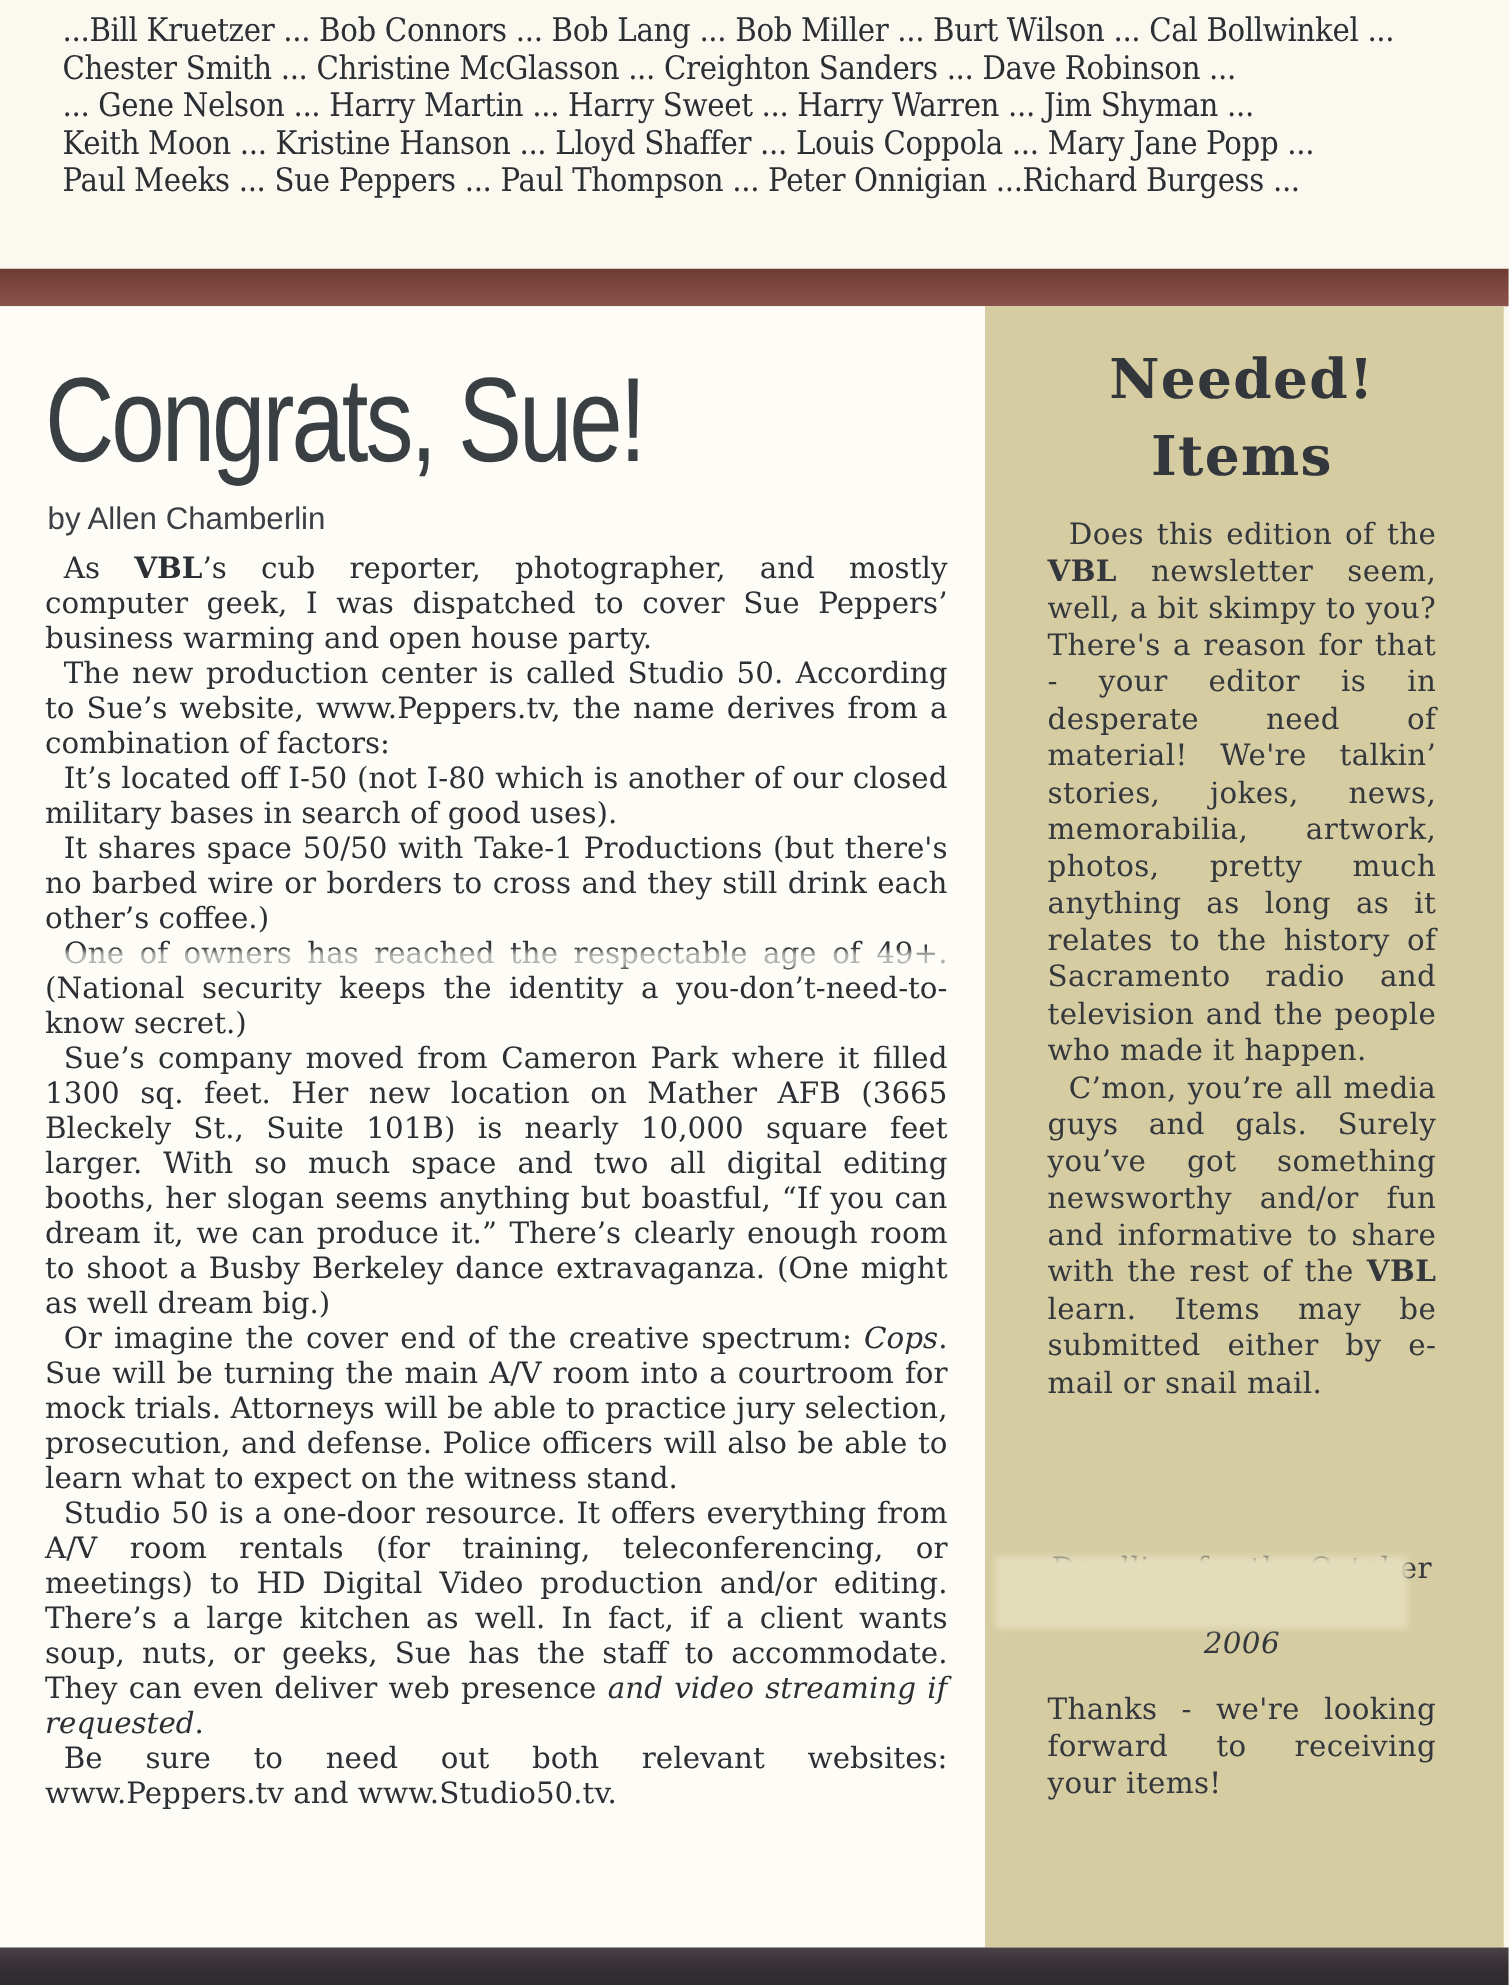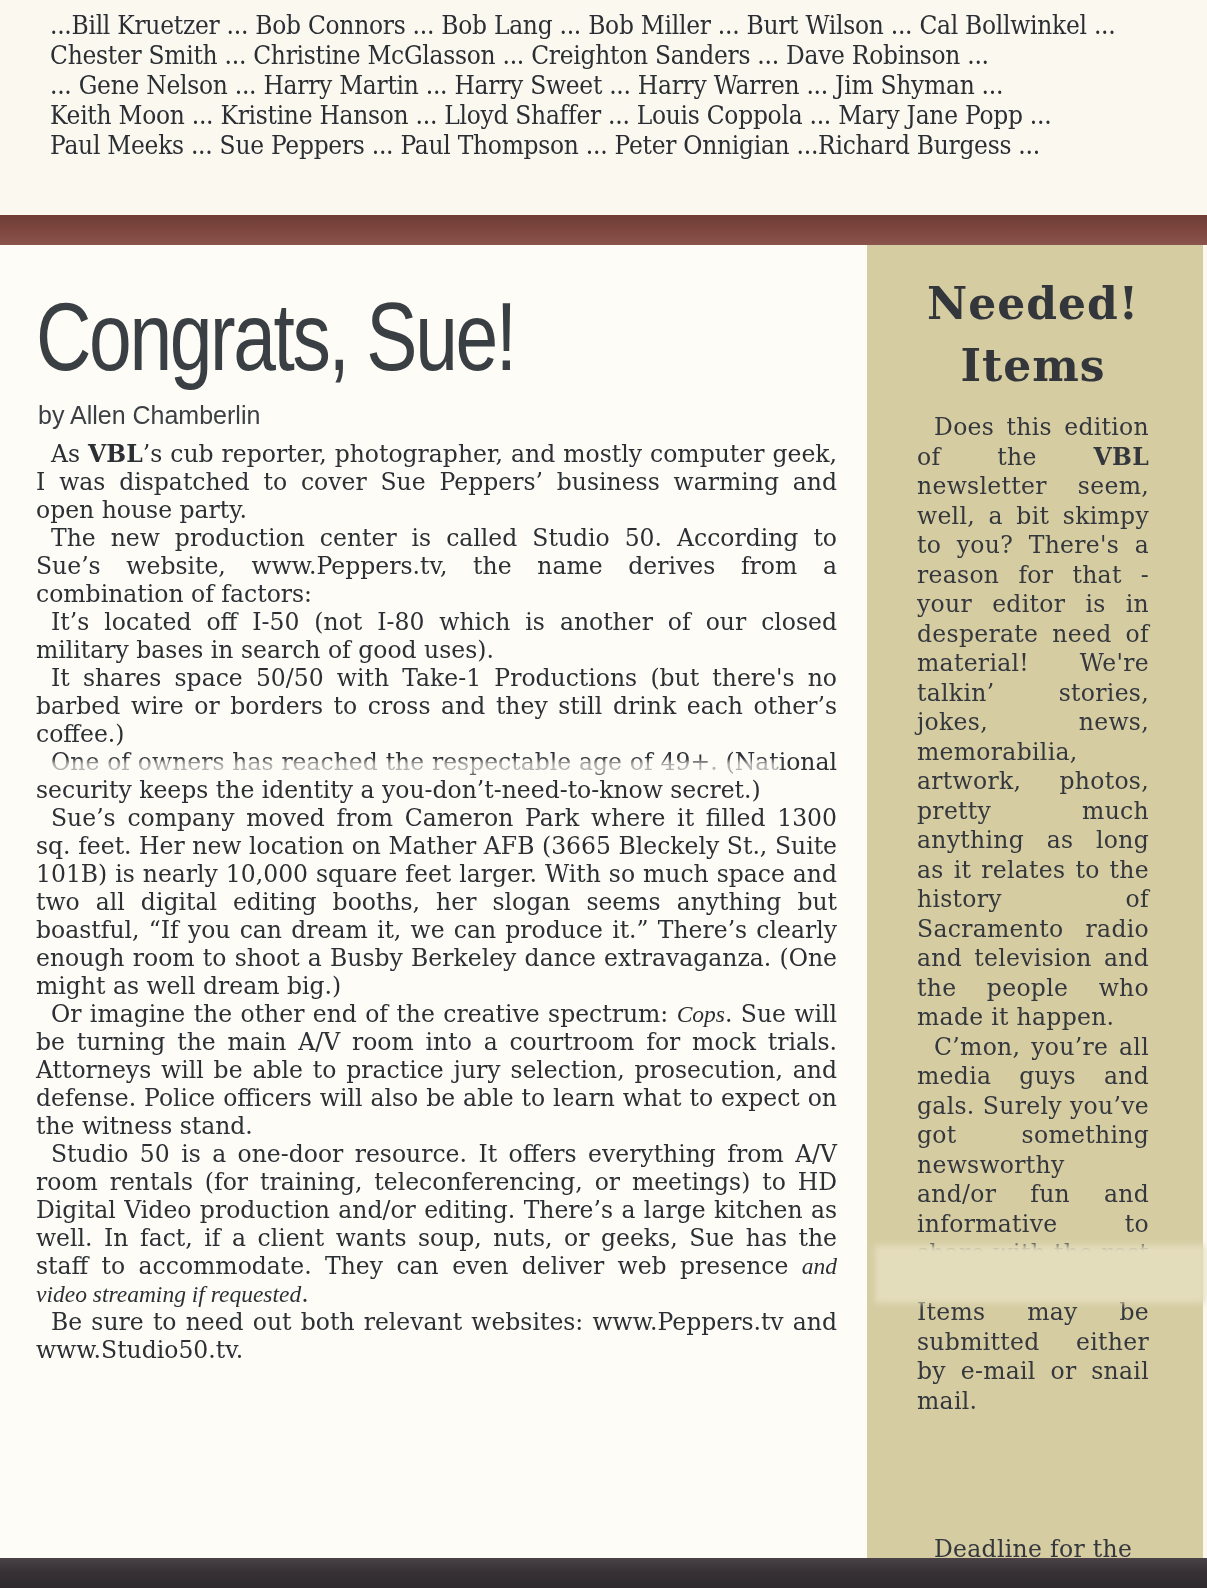--- a/index.html
+++ b/index.html
@@ -17,21 +17,21 @@
     letter-spacing:-0.3px;
   }
   
   .divider {
     position:absolute; top:215px; left:0; width:1207px; height:30px;
     background:linear-gradient(#6e3c35, #7f4840 55%, #8a534b);
   }
   
   .main { position:absolute; top:245px; left:0; right:0; bottom:30px; display:flex; }
   .article {
-    width:867px; box-sizing:border-box; position:relative;
+    width:788px; box-sizing:border-box; position:relative;
     background:#fdfcf6; padding:44px 30px 0 36px;
   }
   .article-title {
     font-family:"Liberation Sans", sans-serif;
     font-size:96px; line-height:1.0; font-weight:400; color:#3a3f44;
     letter-spacing:-3px; white-space:nowrap;
     transform:scaleX(.80); transform-origin:0 0;
     margin:0 0 16px 0;
   }
   .byline {
@@ -73,21 +73,21 @@
   }
   .deadline-block { margin-top:118px; font-size:23.5px; line-height:30px; letter-spacing:.3px;text-align:center; }
   .italic-line { font-style:italic; }
   .thanks-block { margin-top:24px; font-size:23.5px; line-height:29.5px; text-align:justify; letter-spacing:.3px; }
   
   .footer-bar {
     position:absolute; left:0; bottom:0; width:1207px; height:30px;
     background:linear-gradient(#4a4247, #373135 45%, #2f2a2e);
   }
   .bold { font-weight:bold; }
-  .italic { font-style:italic;font-family:Liberation Serif, serif; }
+  .italic { font-style:italic; }
 </style>
 </head>
 <body>
 
 <div class="masthead">
     <div class="masthead-line">...Bill Kruetzer ... Bob Connors ... Bob Lang ... Bob Miller ... Burt Wilson ... Cal Bollwinkel ...</div>
     <div class="masthead-line">Chester Smith ...  Christine McGlasson ... Creighton Sanders ... Dave Robinson ...</div>
     <div class="masthead-line">... Gene Nelson ... Harry Martin ... Harry Sweet ... Harry Warren ... Jim Shyman ...</div>
     <div class="masthead-line">Keith Moon ... Kristine Hanson ... Lloyd Shaffer ... Louis Coppola ... Mary Jane Popp ...</div>
     <div class="masthead-line">Paul Meeks ... Sue Peppers ... Paul Thompson ... Peter Onnigian ...Richard Burgess ...</div>
@@ -100,21 +100,21 @@
   <div class="article">
     <div class="article-title">Congrats, Sue!</div>
     <div class="byline">by Allen Chamberlin</div>
     <div class="article-body">
         <p><span>As </span><span class="bold">VBL</span><span>’s cub reporter, photographer, and mostly computer geek, I was dispatched to cover Sue Peppers’ business warming and open house party.</span></p>
         <p><span>The new production center is called Studio 50. According to Sue’s website, www.Peppers.tv, the name derives from a combination of factors:</span></p>
         <p><span>It’s located off I-50 (not I-80 which is another of our closed military bases in search of good uses).</span></p>
         <p><span>It shares space 50/50 with Take-1 Productions (but there's no barbed wire or borders to cross and they still drink each other’s coffee.)</span></p>
         <p><span>One of owners has reached the respectable age of 49+. (National security keeps the identity a you-don’t-need-to-know secret.)</span></p>
         <p><span>Sue’s company moved from Cameron Park where it filled 1300 sq. feet. Her new location on Mather AFB (3665 Bleckely St., Suite 101B) is nearly 10,000 square feet larger. With so much space and two all digital editing booths, her slogan seems anything but boastful, “If you can dream it, we can produce it.”  There’s clearly enough room to shoot a Busby Berkeley dance extravaganza. (One might as well dream big.)</span></p>
-        <p><span>Or imagine the other end of the creative spectrum: </span><span class="italic">Cops</span><span>. Sue will be turning the main A/V room into a courtroom for mock trials. Attorneys will be able to practice jury selection, prosecution, and defense. Police officers will also be able to learn what to expect on the witness stand.</span></p>
+        <p><span>Or imagine the cover end of the creative spectrum: </span><span class="italic">Cops</span><span>. Sue will be turning the main A/V room into a courtroom for mock trials. Attorneys will be able to practice jury selection, prosecution, and defense. Police officers will also be able to learn what to expect on the witness stand.</span></p>
         <p><span>Studio 50 is a one-door resource. It offers everything from A/V room rentals (for training, teleconferencing, or meetings) to HD Digital Video production and/or editing. There’s a large kitchen as well. In fact, if a client wants soup, nuts, or geeks, Sue has the staff to accommodate. They can even deliver web presence </span><span class="italic">and video streaming if requested</span><span>.</span></p>
         <p><span>Be sure to need out both relevant websites:  www.Peppers.tv and www.Studio50.tv.</span></p>
       </div>
     <div class="fold-streak" style="top:516px;"></div>
   </div>
 
   <div class="sidebar">
     <div class="sidebar-title">
       <div>Needed!</div>
       <div>Items</div>

